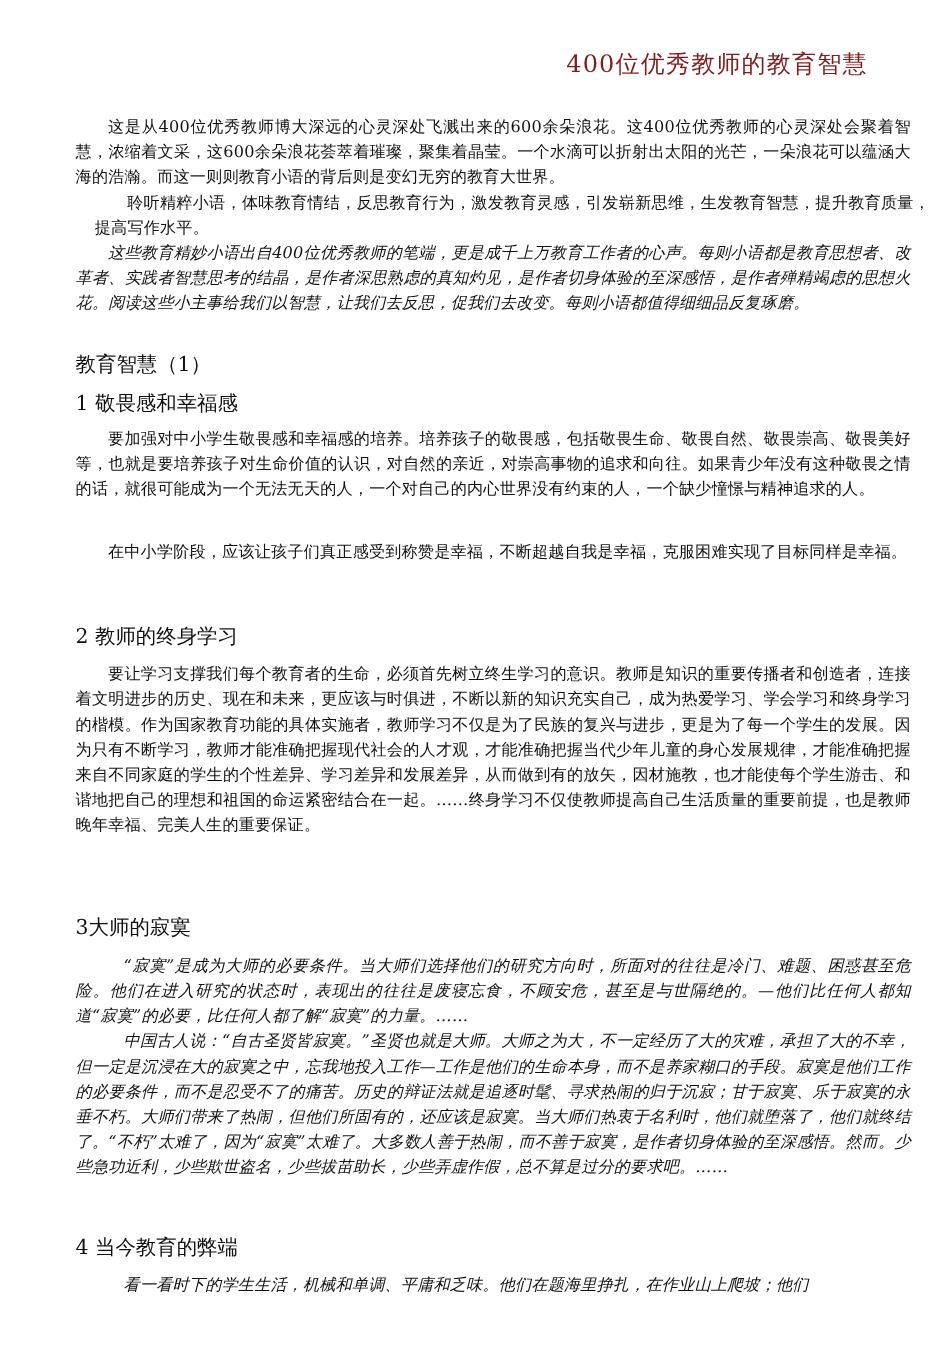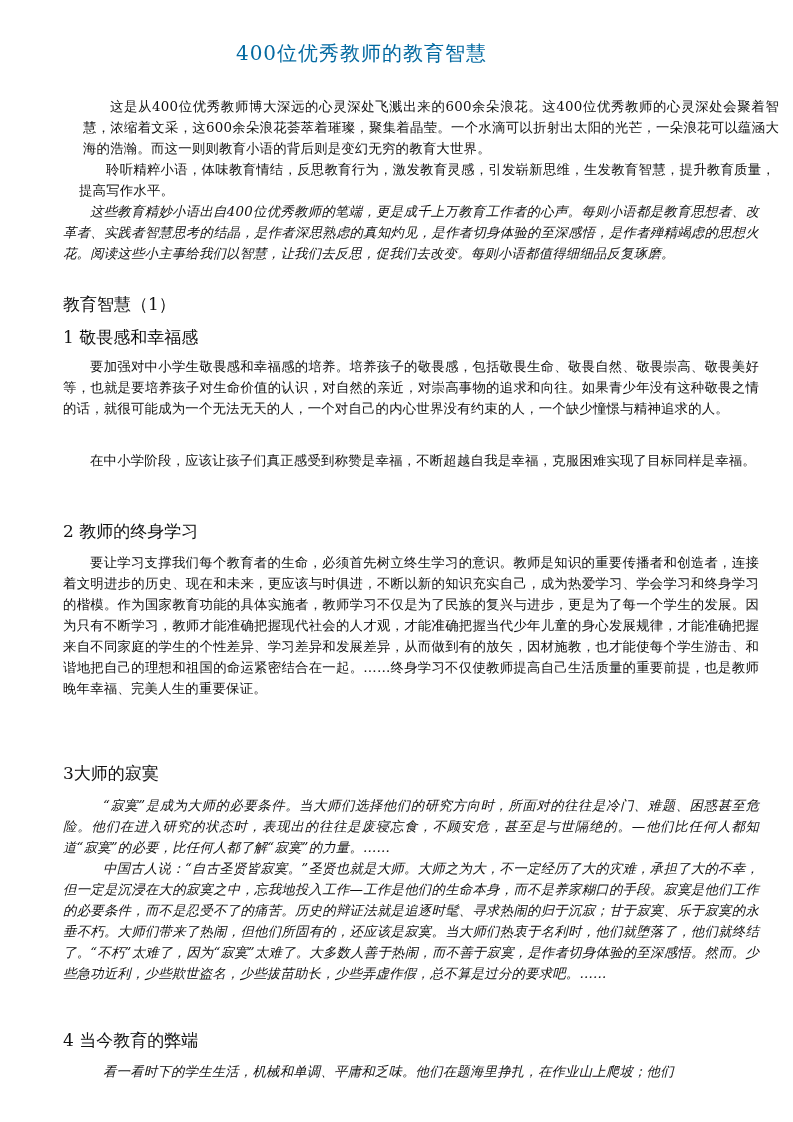--- a/index.html
+++ b/index.html
@@ -3,40 +3,40 @@
 <meta charset="utf-8">
 <style>
   html, body { margin: 0; padding: 0; background: #ffffff; }
   body {
     width: 793px; height: 1122px; overflow: hidden; position: relative;
     font-family: "DejaVu Serif", "Liberation Serif", serif;
     color: #111111;
   }
   .page { position: absolute; left: 63px; top: 0; width: 696px; }
   .title {
-    position: absolute; left: 0; top: 40px; width: 723px; text-align: center;
-    font-size: 20px; letter-spacing: 1px; color: #0369a1;
+    position: absolute; left: 0; top: 40px; width: 723px; text-align: right;
+    font-size: 20px; letter-spacing: 1px; color: #7f1d1d;
   }
   .p {
     position: absolute; left: 0; width: 696px;
     font-size: 13.4px; line-height: 21px; text-align: justify;
     text-align-last: left; text-indent: 27px; letter-spacing: 0.2px;
   }
   .p.big-indent { text-indent: 40px; font-style: italic; }
   .h {
     position: absolute; left: 0; font-size: 17px; line-height: 21px;
   }
 </style>
 </head>
 <body>
 
 <div class="title">400位优秀教师的教育智慧</div>
 
 <div class="page">
-  <div class="p" style="top:96px;margin-left:20px;">这是从400位优秀教师博大深远的心灵深处飞溅出来的600余朵浪花。这400位优秀教师的心灵深处会聚着智慧，浓缩着文采，这600余朵浪花荟萃着璀璨，聚集着晶莹。一个水滴可以折射出太阳的光芒，一朵浪花可以蕴涵大海的浩瀚。而这一则则教育小语的背后则是变幻无穷的教育大世界。</div>
+  <div class="p" style="top:96px;">这是从400位优秀教师博大深远的心灵深处飞溅出来的600余朵浪花。这400位优秀教师的心灵深处会聚着智慧，浓缩着文采，这600余朵浪花荟萃着璀璨，聚集着晶莹。一个水滴可以折射出太阳的光芒，一朵浪花可以蕴涵大海的浩瀚。而这一则则教育小语的背后则是变幻无穷的教育大世界。</div>
   <div class="p" style="top:159px;margin-left:16px;">聆听精粹小语，体味教育情结，反思教育行为，激发教育灵感，引发崭新思维，生发教育智慧，提升教育质量，提高写作水平。</div>
   <div class="p" style="top:201px;font-style:italic;">这些教育精妙小语出自400位优秀教师的笔端，更是成千上万教育工作者的心声。每则小语都是教育思想者、改革者、实践者智慧思考的结晶，是作者深思熟虑的真知灼见，是作者切身体验的至深感悟，是作者殚精竭虑的思想火花。阅读这些小主事给我们以智慧，让我们去反思，促我们去改变。每则小语都值得细细品反复琢磨。</div>
 
   <div class="h" style="top:294px;">教育智慧（1）</div>
 
   <div class="h" style="top:327px;">1 敬畏感和幸福感</div>
   <div class="p" style="top:356px;">要加强对中小学生敬畏感和幸福感的培养。培养孩子的敬畏感，包括敬畏生命、敬畏自然、敬畏崇高、敬畏美好等，也就是要培养孩子对生命价值的认识，对自然的亲近，对崇高事物的追求和向往。如果青少年没有这种敬畏之情的话，就很可能成为一个无法无天的人，一个对自己的内心世界没有约束的人，一个缺少憧憬与精神追求的人。</div>
   <div class="p" style="top:450px;">在中小学阶段，应该让孩子们真正感受到称赞是幸福，不断超越自我是幸福，克服困难实现了目标同样是幸福。</div>
 
   <div class="h" style="top:521px;">2 教师的终身学习</div>

